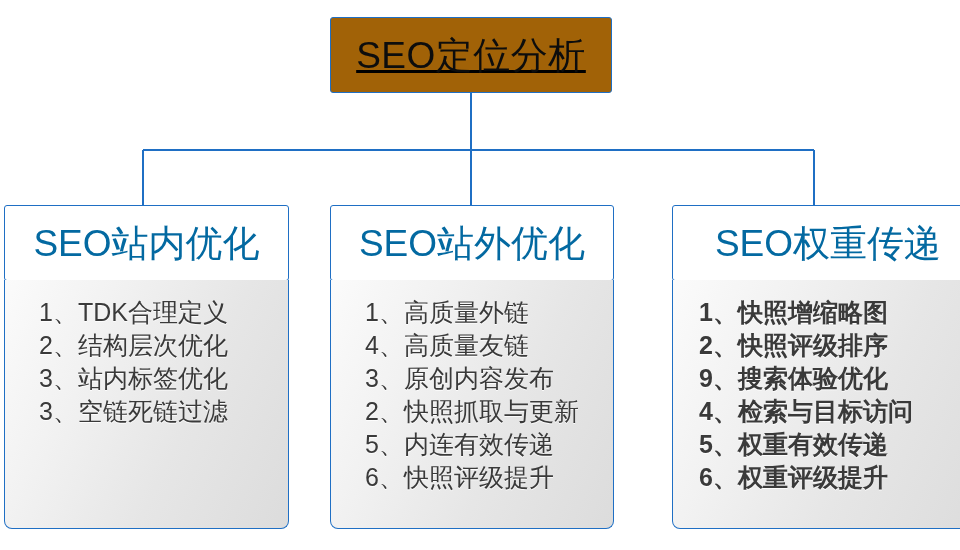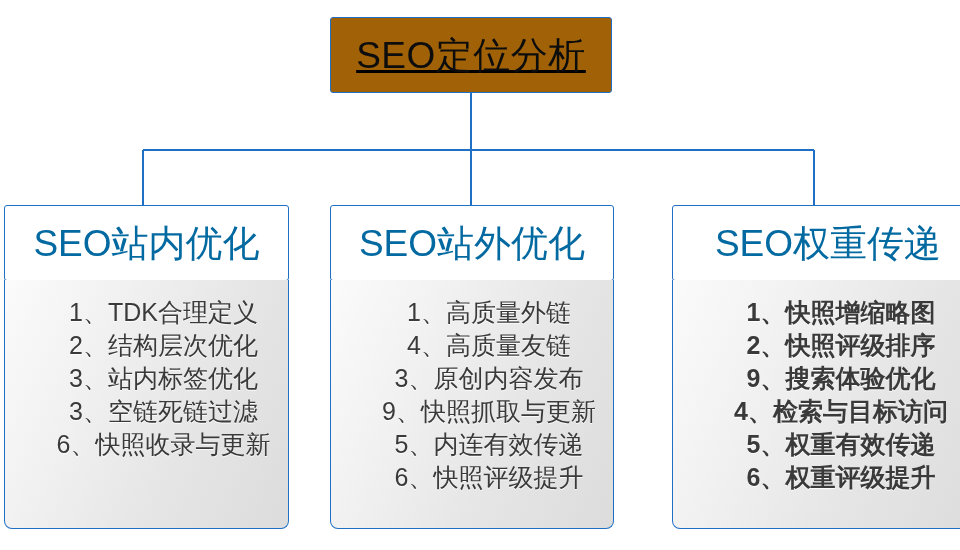--- a/index.html
+++ b/index.html
@@ -77,21 +77,20 @@
   .branch-body {
     box-sizing: border-box;
     border: 1.6px solid #1f6fc4;
     border-top: none;
     border-radius: 0 0 8px 8px;
     height: 249px;
     margin-top: -1px;
     background: linear-gradient(115deg, #fbfbfb 0%, #f2f2f2 28%, #e6e6e6 62%, #dcdcdc 100%);
     padding: 16px 0 0 0;
     overflow: hidden;
-    text-align: center;
   }
   .branch-list {
     list-style: none;
     margin: 0;
     padding: 0 0 0 34px;
   }
   .branch-list li {
     font-size: 25px;
     line-height: 33px;
     color: #3a3a3a;
@@ -127,35 +126,34 @@
   <div class="branch" id="branch-0">
     <div class="branch-header">
       <span class="node-title">SEO站内优化</span>
     </div>
     <div class="branch-body">
       <ul class="branch-list">
         <li>1、TDK合理定义</li>
         <li>2、结构层次优化</li>
         <li>3、站内标签优化</li>
         <li>3、空链死链过滤</li>
-        <li>6、快照收录与更新</li>
       </ul>
     </div>
   </div>
 
   <div class="branch" id="branch-1">
     <div class="branch-header">
       <span class="node-title">SEO站外优化</span>
     </div>
     <div class="branch-body">
       <ul class="branch-list">
         <li>1、高质量外链</li>
         <li>4、高质量友链</li>
         <li>3、原创内容发布</li>
-        <li>9、快照抓取与更新</li>
+        <li>2、快照抓取与更新</li>
         <li>5、内连有效传递</li>
         <li>6、快照评级提升</li>
       </ul>
     </div>
   </div>
 
   <div class="branch" id="branch-2">
     <div class="branch-header">
       <span class="node-title">SEO权重传递</span>
     </div>

